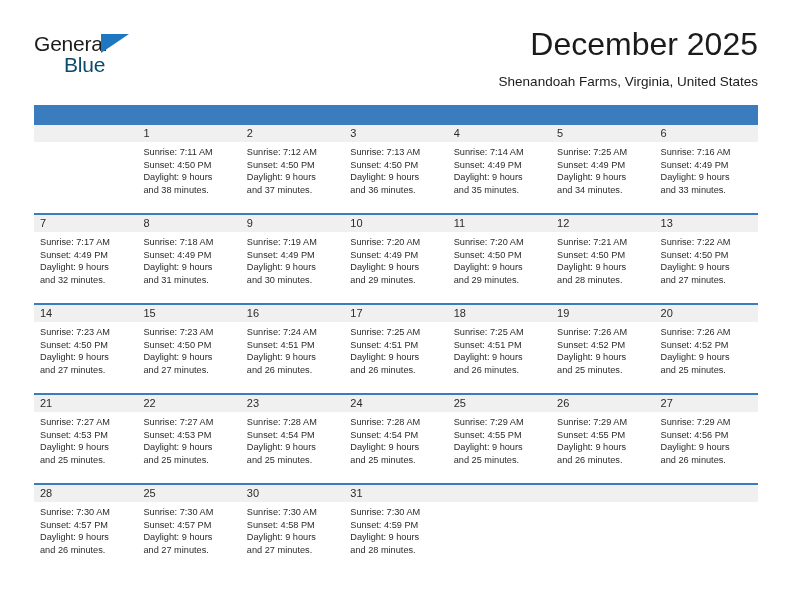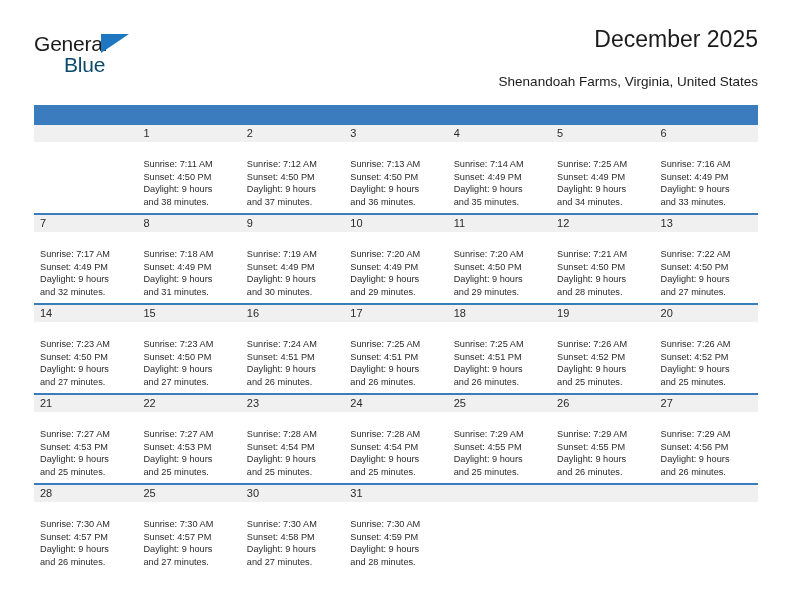--- a/index.html
+++ b/index.html
@@ -60,21 +60,21 @@
     font-size: 21px;
     color: #0c4a6e;
     letter-spacing: -0.2px;
     line-height: 24px;
   }
 
   .title {
     position: absolute;
     right: 0;
     top: 0;
-    font-size: 23px;
+    font-size: 32px;
     color: #1b1b1b;
     text-align: right;
     white-space: nowrap;
   }
   .subtitle {
     position: absolute;
     right: 0;
     top: 48px;
     font-size: 13.5px;
     color: #1b1b1b;
@@ -128,21 +128,21 @@
   .cell .daynum-band {
     height: 17px;
     background: #f0f0f0;
     box-sizing: border-box;
     padding-left: 6px;
     font-size: 11px;
     line-height: 17px;
     color: #2b2b2b;
   }
   .cell .lines {
-    padding: 16px 6px 0 6px;
+    padding: 4px 6px 0 6px;
     font-size: 9.2px;
     line-height: 12.6px;
     color: #2b2b2b;
   }
   .cell .ln {
     white-space: nowrap;
   }
   .cell.empty .daynum-band {
     background: #f0f0f0;
   }

